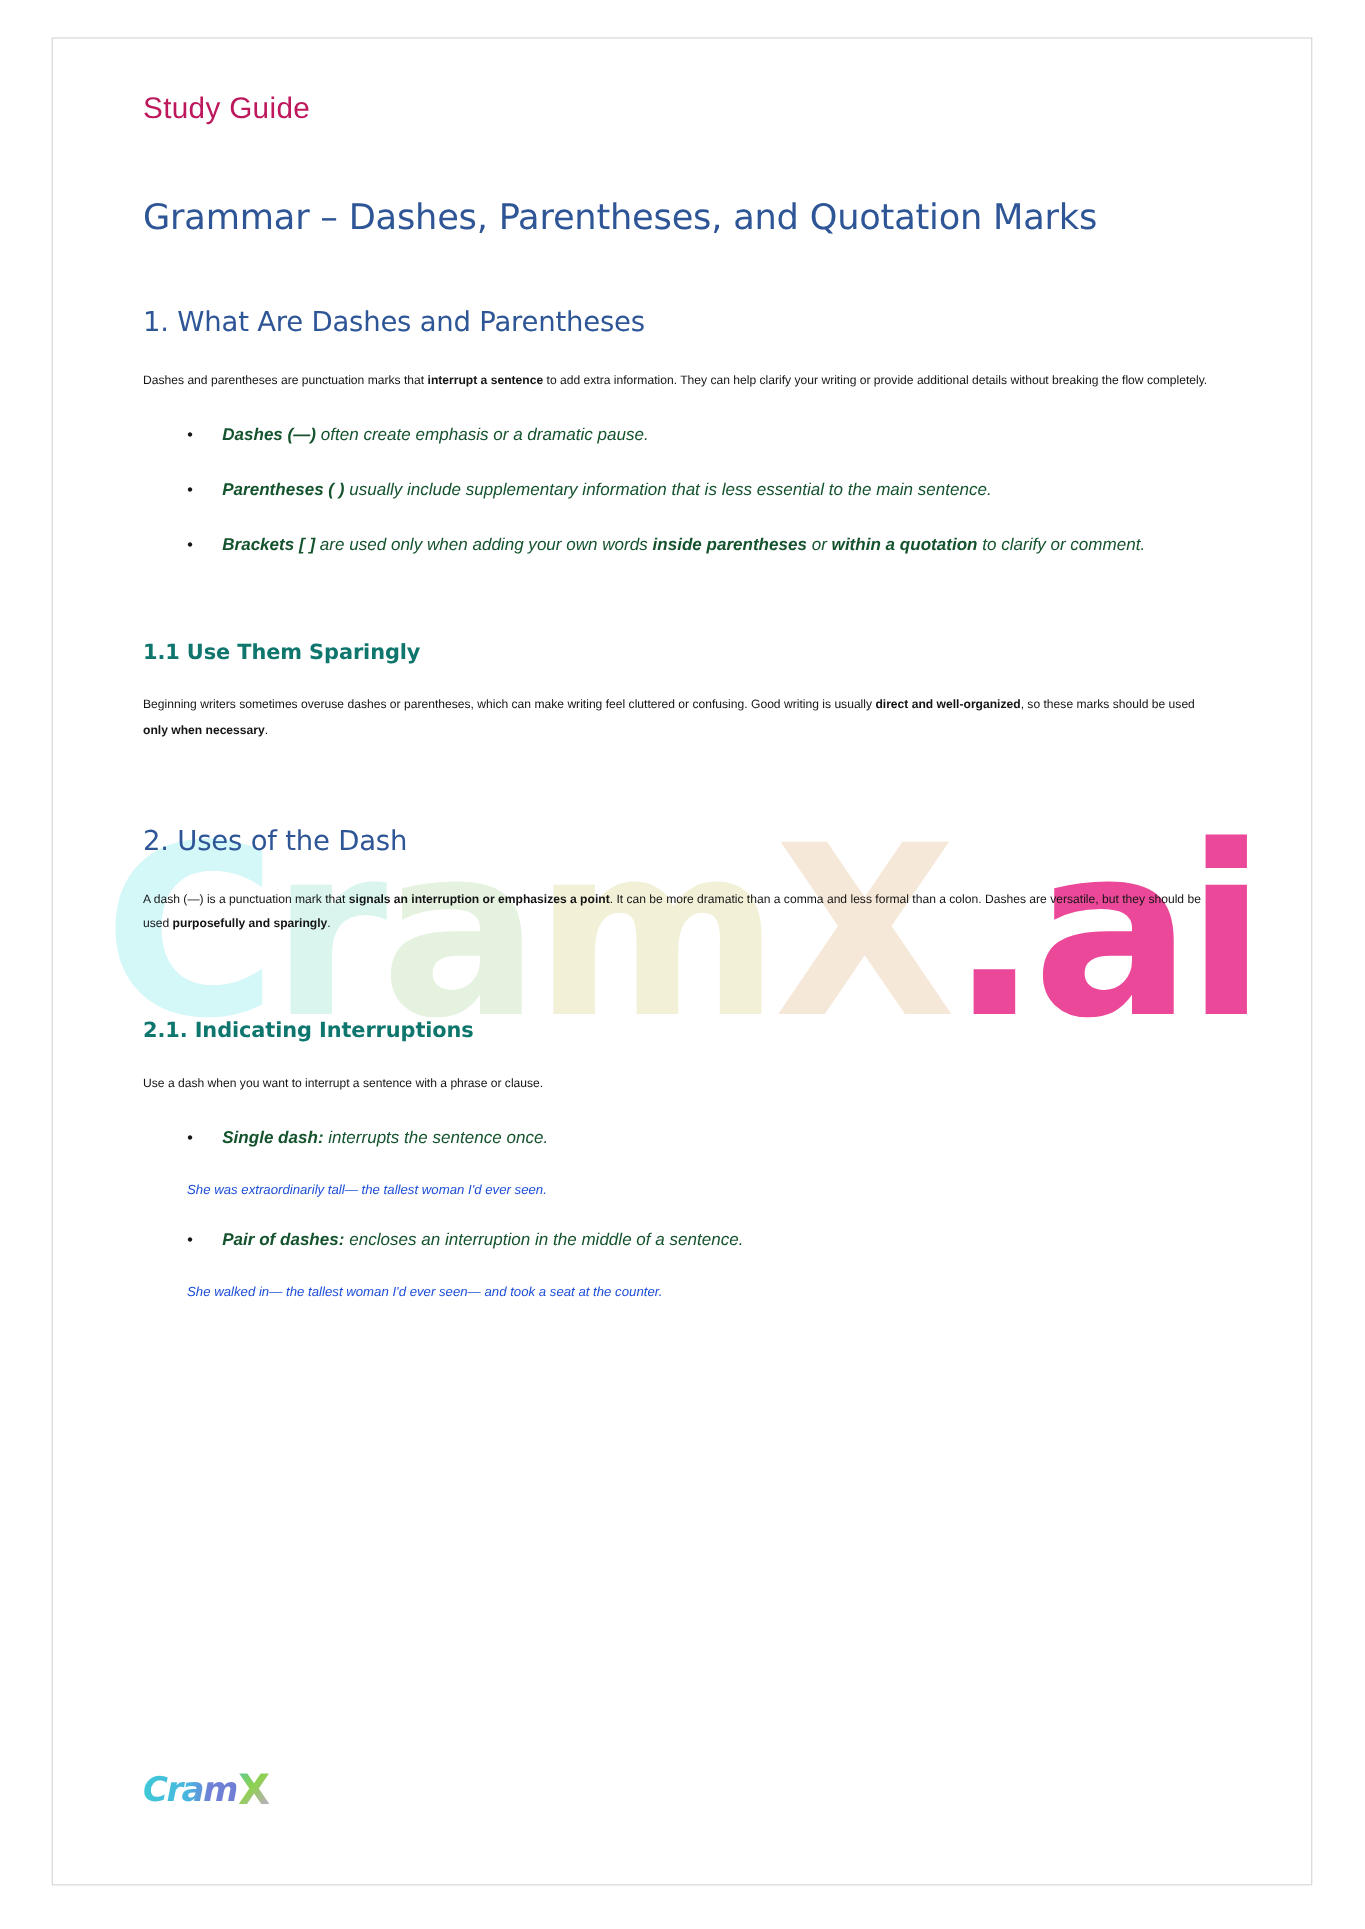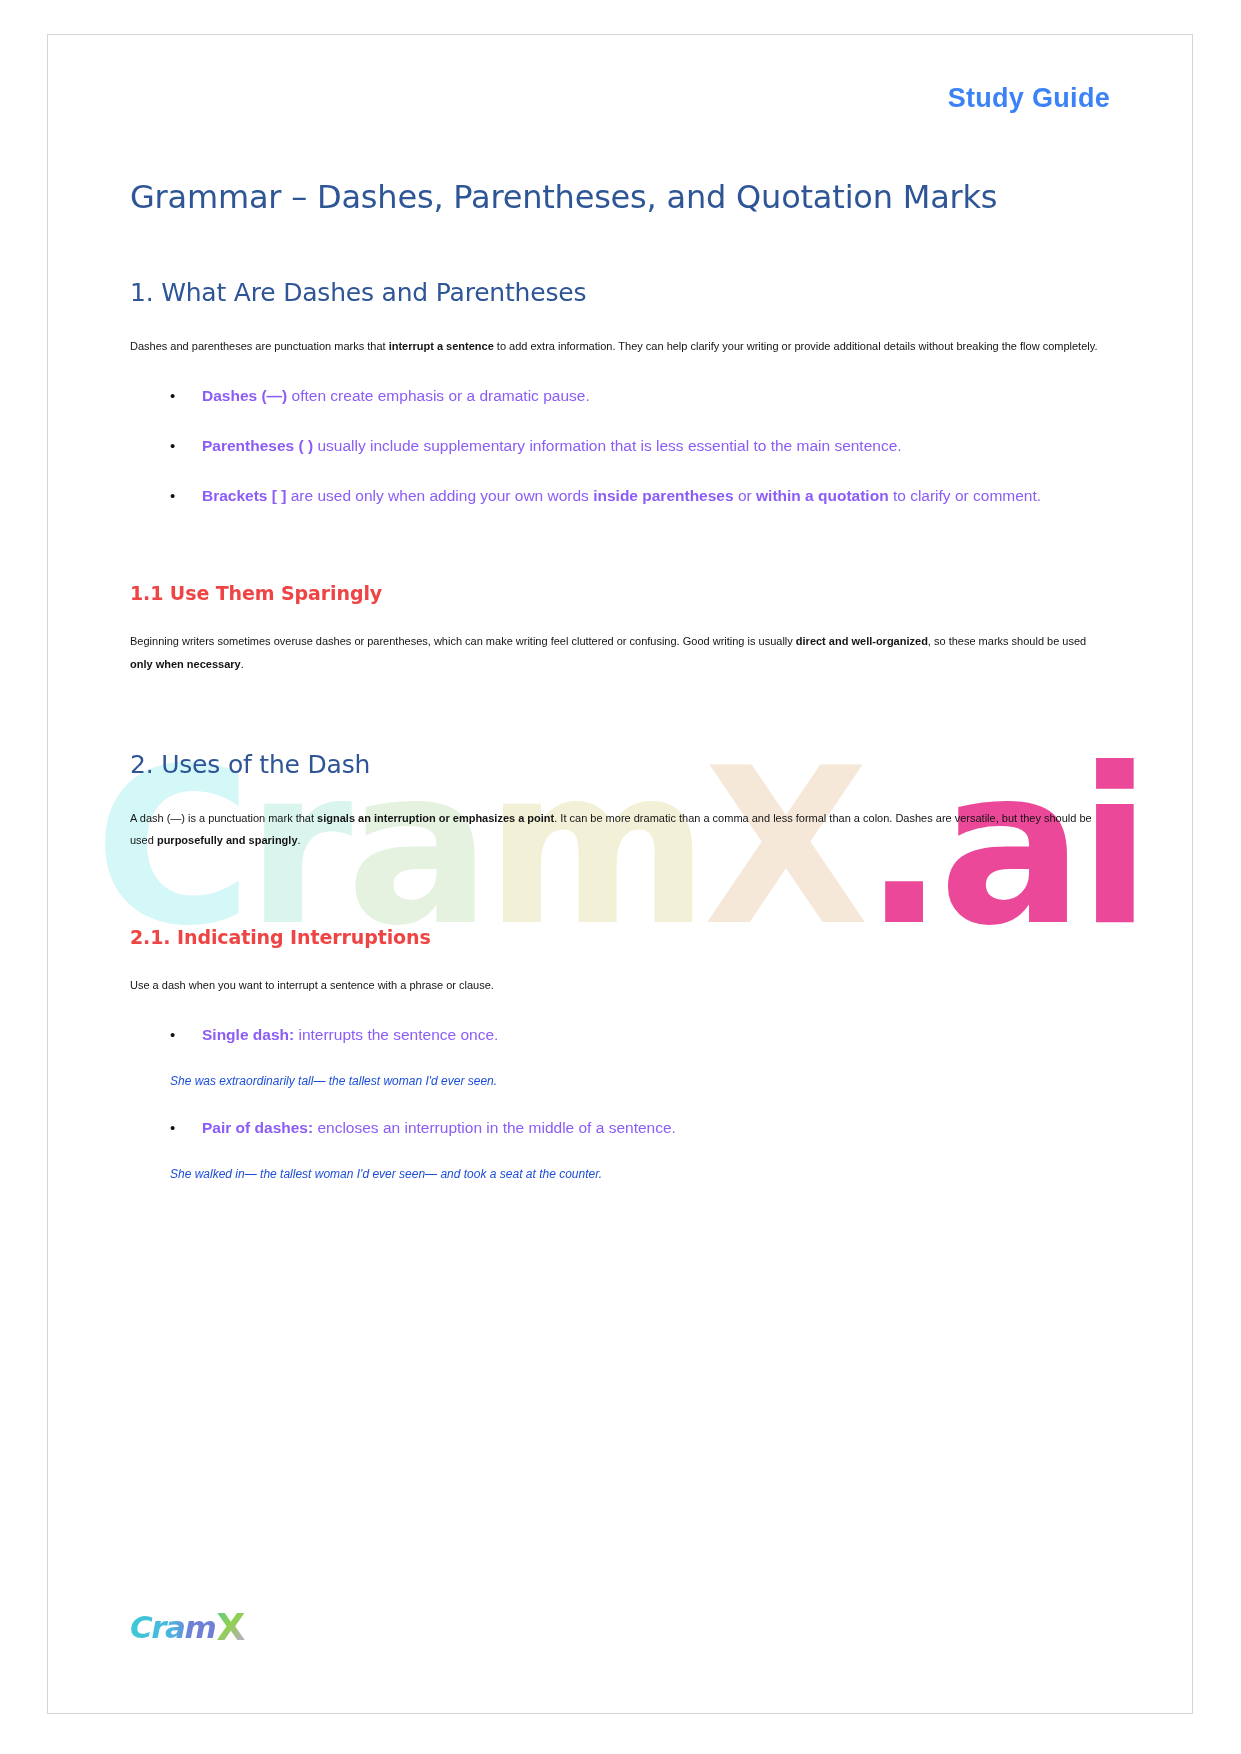--- a/index.html
+++ b/index.html
@@ -57,24 +57,24 @@
   }
   .wm-c   { color: #d4f7f7; }
   .wm-r   { color: #d9f5ee; }
   .wm-a   { color: #e5f2e0; }
   .wm-m   { color: #f3f0d8; }
   .wm-x   { color: #f6e8d8; }
   .wm-ai  { color: #ec4899; }
 
   
   .doc-header {
-    text-align: right;
+    text-align: left;
     font-size: 27px;
-    font-weight: bold;
-    color: #3b82f6;
+    font-weight: normal;
+    color: #be185d;
     letter-spacing: 0.3px;
     margin: 0 0 64px 0;
   }
 
   
   .doc-title {
     font-family: "DejaVu Sans", sans-serif;
     font-size: 32px;
     font-weight: 400;
     color: #2e5596;
@@ -86,21 +86,21 @@
     font-size: 25px;
     font-weight: 400;
     color: #2e5596;
     margin: 0 0 28px 0;
     letter-spacing: -0.2px;
   }
   h3.subsection-title {
     font-family: "DejaVu Sans", sans-serif;
     font-size: 19px;
     font-weight: 700;
-    color: #ef4444;
+    color: #0f766e;
     margin: 0 0 26px 0;
     letter-spacing: -0.1px;
   }
 
   
   p.body-text {
     font-size: 11px;
     line-height: 2.07;
     color: #141414;
     margin: 0 0 22px 0;
@@ -110,23 +110,24 @@
 
   ul.bullets {
     list-style: none;
     margin: 0 0 10px 0;
     padding: 0 0 0 40px;
   }
   ul.bullets li {
     position: relative;
     font-size: 15.5px;
     line-height: 2.07;
-    color: #8b5cf6;
+    color: #14532d;
     padding-left: 32px;
     margin-bottom: 18px;
+    font-style: italic;
   }
   ul.bullets li::before {
     content: "\2022";
     position: absolute;
     left: 0;
     top: 0;
     color: #141414;
     font-size: 15px;
   }
   ul.bullets li b { font-weight: bold; }

